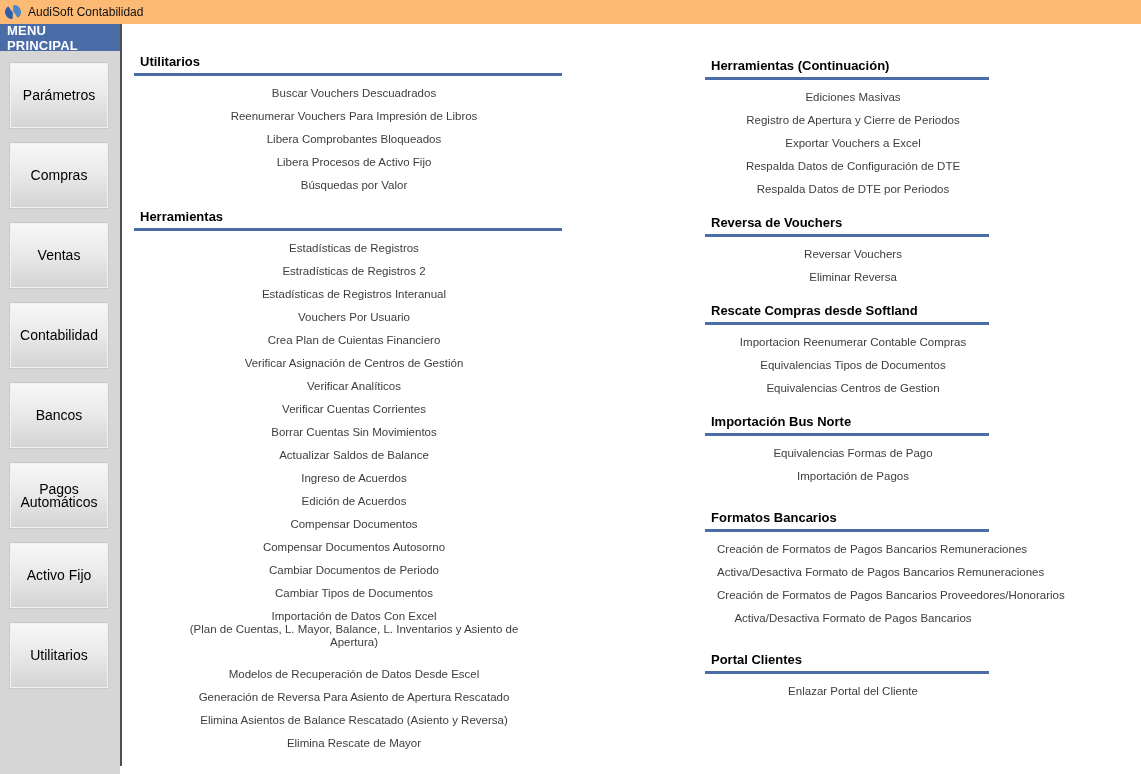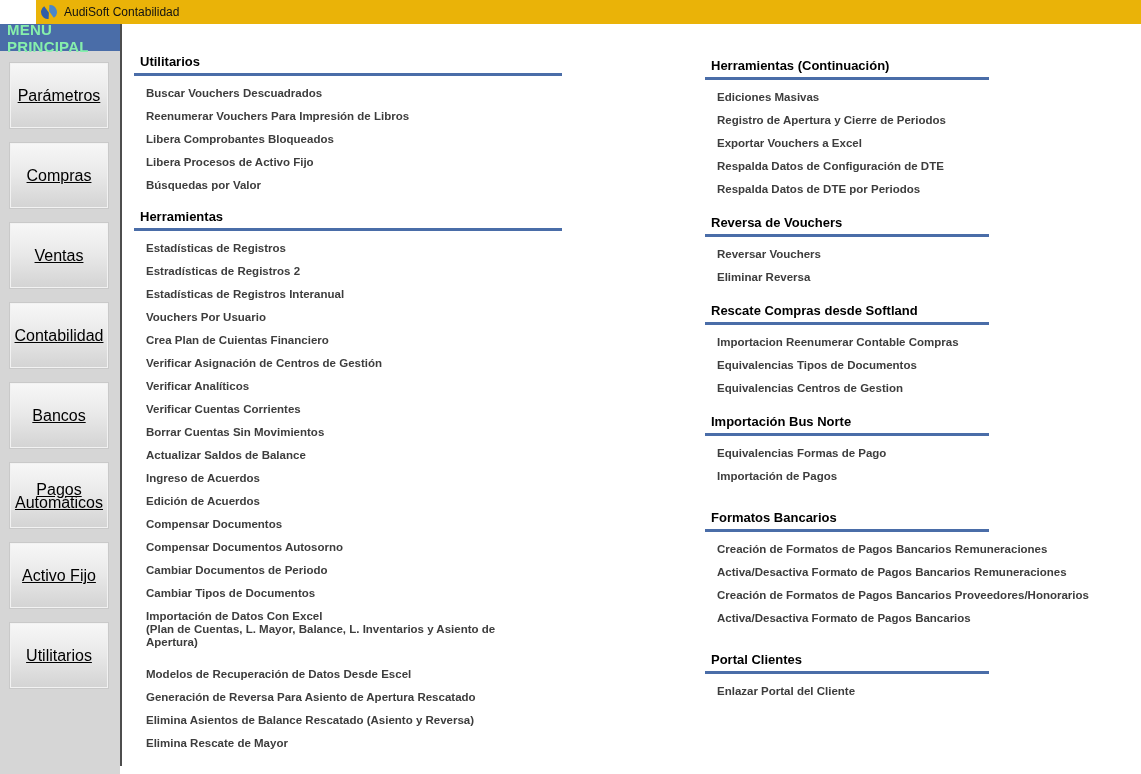--- a/index.html
+++ b/index.html
@@ -3,57 +3,57 @@
 <meta charset="utf-8">
 <style>
   :root { --accent: #4a6da8; --item-text: #3d3d3d; --sidebar-bg: #d6d6d6; }
   * { box-sizing: border-box; }
   html,body { margin:0; padding:0; }
   body {
     width:1141px; height:774px; overflow:hidden; position:relative;
     font-family:"Liberation Sans", sans-serif; background:#fff;
   }
   .titlebar {
-    height:24px; background:#eab308; display:flex; align-items:center;
-    gap:7px; padding-left:5px; font-size:12px; color:#111;margin-left:36px;
+    height:24px; background:#fdba74; display:flex; align-items:center;
+    gap:7px; padding-left:5px; font-size:12px; color:#111;
   }
   .titlebar .app-icon { width:16px; height:16px; display:inline-block; }
   .sidebar {
     position:absolute; left:0; top:24px; width:120px; bottom:0;
     background:var(--sidebar-bg);
   }
   .divider {
     position:absolute; left:120px; top:24px; width:2px; height:742px;
     background:#4e4e4e;
   }
   .menu-header {
-    height:27px; background:var(--accent); color:#86efac; font-weight:bold;
-    font-size:15px; display:flex; align-items:center; padding-left:7px;
+    height:27px; background:var(--accent); color:#ffffff; font-weight:bold;
+    font-size:13px; display:flex; align-items:center; padding-left:7px;
     letter-spacing:0.2px;
   }
   .side-buttons { display:flex; flex-direction:column; gap:13px; padding:11px 9px; }
   .side-btn {
     height:67px; width:100px;
     background:linear-gradient(180deg,#f7f7f7 0%,#eaeaea 45%,#d3d3d3 100%);
     border:1px solid #c9c9c9; box-shadow: inset 0 0 0 1px #f2f2f2;
-    font-family:inherit; font-size:16px; color:#000; cursor:pointer;
-    line-height:13px; text-align:center; padding:2px;text-decoration:underline;
+    font-family:inherit; font-size:14px; color:#000; cursor:pointer;
+    line-height:13px; text-align:center; padding:2px;
   }
   .main { position:absolute; left:122px; top:24px; right:0; bottom:0; background:#fff; }
   .col { position:absolute; top:30px; }
   .col-left  { left:12px;  width:428px; }
   .col-right { left:583px; width:284px; }
   .section-title {
     font-size:13px; font-weight:bold; color:#000; margin:0 0 3px 0;
     padding-left:6px; line-height:16px; white-space:pre;
   }
   .section-rule { height:3px; background:var(--accent); margin-bottom:6px; }
   .menu-item {
-    font-size:11.5px; font-weight:bold; color:var(--item-text);
-    padding:5px 0 5px 12px; line-height:13px; white-space:pre; cursor:pointer;
+    font-size:11.5px; font-weight:normal; color:var(--item-text);
+    padding:5px 0 5px 12px; line-height:13px; white-space:pre; cursor:pointer;text-align:center;
   }
   .col-left .menu-section + .menu-section { margin-top:12px; }
   .col-right .menu-section { margin-top:14px; }
   .col-right .menu-section:first-child { margin-top:4px; }
   .col-right .menu-section:nth-child(5),
   .col-right .menu-section:nth-child(6) { margin-top:22px; }
   .section-herramientas .section-items .menu-item:nth-child(18) { margin-top:9px; }
 </style>
 </head>
 <body>

